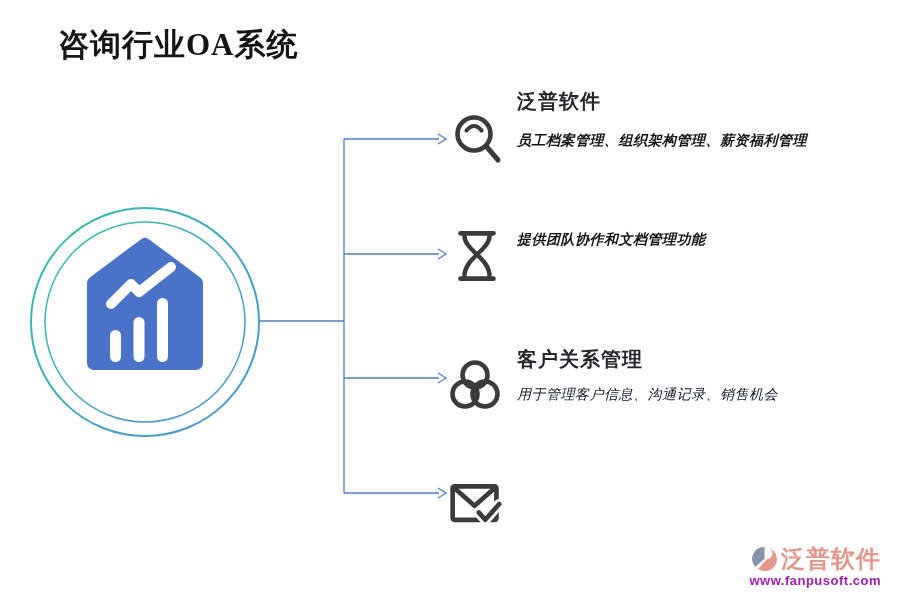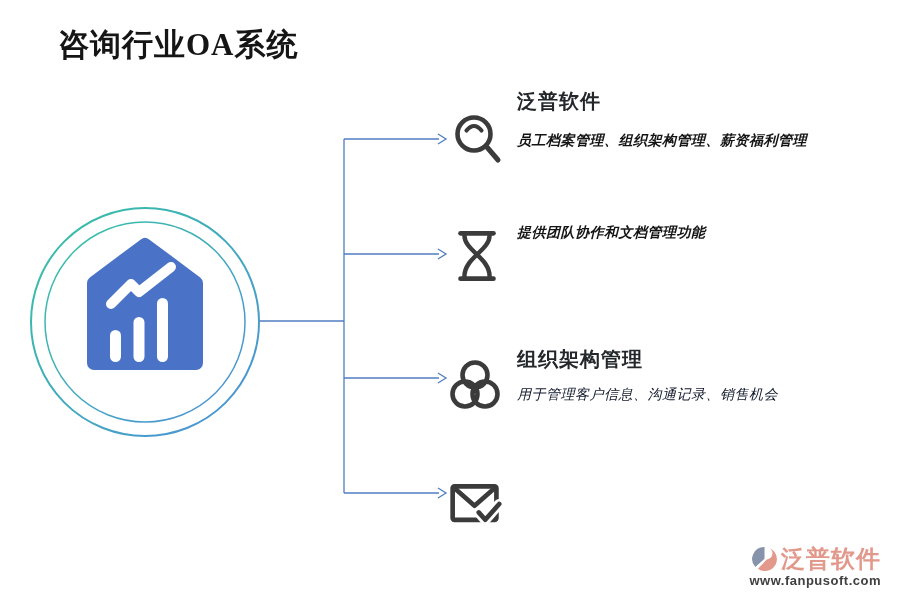--- a/index.html
+++ b/index.html
@@ -16,21 +16,21 @@
   .row-icon{position:absolute;width:54px;height:56px;}
   .row-text{position:absolute;left:517px;}
   .row-title{font-family:"Liberation Serif", serif;font-size:20px;font-weight:600;
              color:#23272b;letter-spacing:1px;}
   .row-desc{font-size:14px;font-weight:700;color:#141414;margin-top:0;letter-spacing:0.5px;font-style:italic;}
   .row-desc.light{font-weight:400;color:#0f172a;}
   
   .footer{position:absolute;right:19px;bottom:12px;text-align:left;}
   .brand-line{display:flex;align-items:center;gap:2px;justify-content:flex-end;}
   .brand-name{font-size:24px;font-weight:700;color:#e2988b;letter-spacing:1px;}
-  .brand-url{font-size:13px;font-weight:700;color:#404040;letter-spacing:0.5px;margin-top:-2px;
+  .brand-url{font-size:13px;font-weight:700;color:#a21caf;letter-spacing:0.5px;margin-top:-2px;
              text-decoration:none;display:block;text-align:center;}
 </style>
 </head>
 <body>
 
 <div id="stage">
 
   <div class="main-title">咨询行业OA系统</div>
 
   <svg class="connectors" viewBox="0 0 900 600" xmlns="http://www.w3.org/2000/svg">
@@ -80,32 +80,32 @@
 
   <svg class="row-icon" style="left:450px;top:228px;" viewBox="0 0 46 58" xmlns="http://www.w3.org/2000/svg">
     <g stroke="#3b3b3b" fill="none" stroke-linecap="round">
       <path d="M6,5.5 H40" stroke-width="5"></path>
       <path d="M6,52.5 H40" stroke-width="5"></path>
       <path d="M10,8 C10,23 36,31 36,50" stroke-width="4.6"></path>
       <path d="M36,8 C36,23 10,31 10,50" stroke-width="4.6"></path>
     </g>
   </svg>
   <div class="row-text" style="top:221px;">
-    <div class="row-desc" style="margin-top:3px;">提供团队协作和文档管理功能</div>
+    <div class="row-desc" style="margin-top:10px;">提供团队协作和文档管理功能</div>
   </div>
 
   <svg class="row-icon" style="left:448px;top:359px;" viewBox="0 0 54 56" xmlns="http://www.w3.org/2000/svg">
     <g stroke="#3b3b3b" fill="none">
       <circle cx="27" cy="16" r="12.5" stroke-width="4.6"></circle>
       <circle cx="17" cy="35" r="12.5" stroke-width="4.6"></circle>
       <circle cx="37" cy="35" r="12.5" stroke-width="4.6"></circle>
     </g>
   </svg>
   <div class="row-text" style="top:346px;">
-    <div class="row-title">组织架构管理</div>
+    <div class="row-title">客户关系管理</div>
     <div class="row-desc light" style="margin-top:13px;">用于管理客户信息、沟通记录、销售机会</div>
   </div>
 
   <svg class="row-icon" style="left:448px;top:476px;" viewBox="0 0 58 54" xmlns="http://www.w3.org/2000/svg">
     <g fill="none" stroke-linecap="round" stroke-linejoin="round">
       <rect x="5" y="8" width="47" height="36" rx="2" stroke="#3b3b3b" stroke-width="5"></rect>
       <polyline points="8,11 28.5,29 49,11" stroke="#3b3b3b" stroke-width="5"></polyline>
       <polyline points="33,36 40,44 55,27" stroke="#ffffff" stroke-width="11"></polyline>
       <polyline points="33,36 40,44 55,27" stroke="#3b3b3b" stroke-width="5"></polyline>
     </g>

